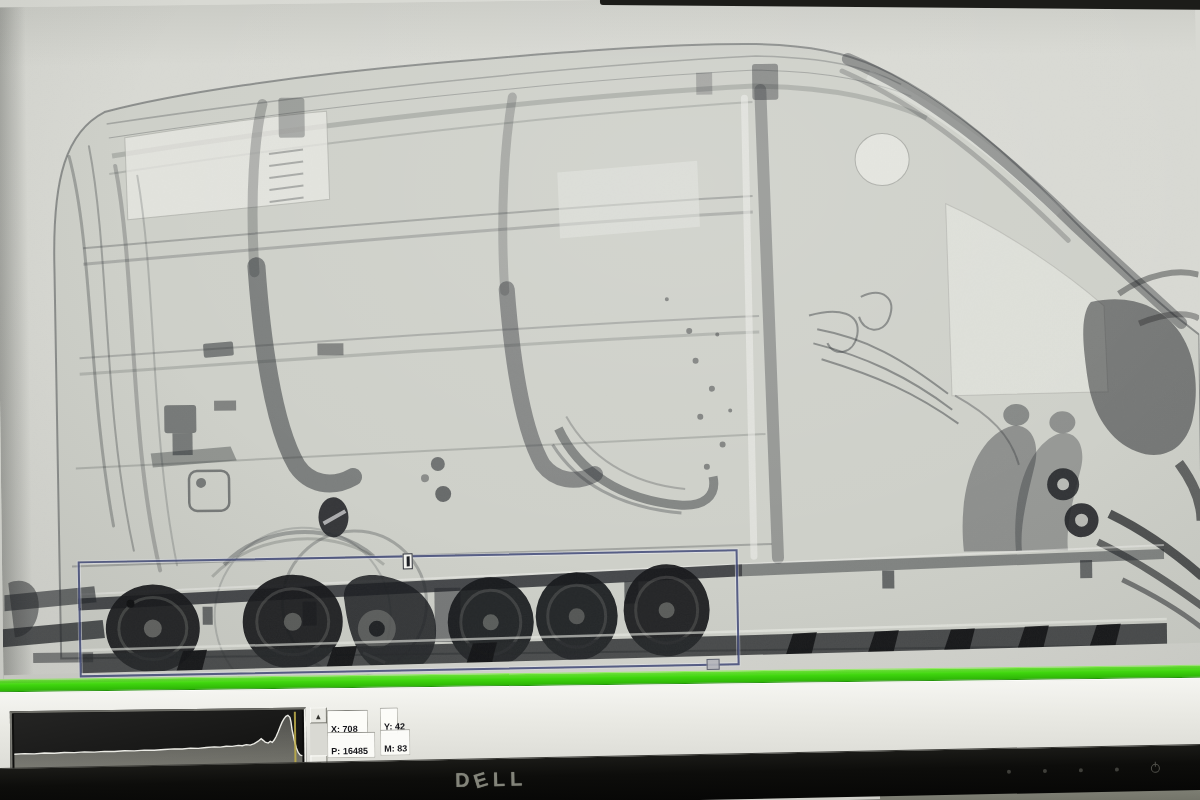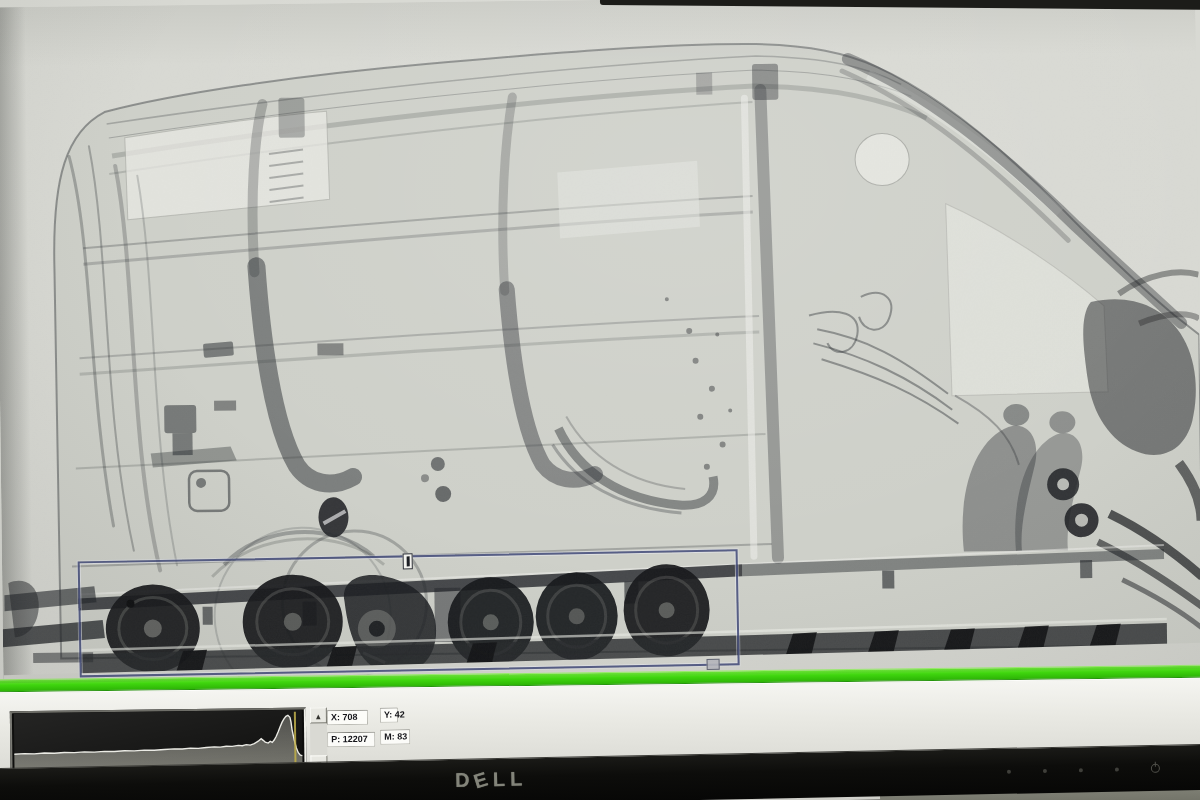--- a/index.html
+++ b/index.html
@@ -37,21 +37,21 @@
     border-bottom:2px solid #fbfbf7;border-right:2px solid #f0f0ea;
     background:#0e0e0d;}
   .hist-frame svg{display:block;}
   .vscroll{position:absolute;left:321px;top:18px;width:17px;height:64px;background:#d9d9d3;
     display:flex;flex-direction:column;justify-content:space-between;}
   .sbtn{width:17px;height:16px;padding:0;margin:0;background:#e8e8e2;color:#33332f;
     border:1px solid;border-color:#fbfbf7 #77776f #77776f #fbfbf7;font-size:6px;line-height:13px;
     font-family:"DejaVu Sans",sans-serif;cursor:pointer;}
   .field{position:absolute;height:15px;background:rgba(253,253,250,0.92);
     border:1px solid #b9b9b2;border-top-color:#82827c;border-radius:1px;
-    font-size:9px;font-weight:bold;color:#15151a;line-height:13px;padding:0 3px;white-space:nowrap;
+    font-size:9px;font-weight:bold;color:#15151a;line-height:13px;padding:12px 3px;white-space:nowrap;
     font-family:"Liberation Sans",sans-serif;}
   .f-x{left:338px;top:21px;width:41px;}
   .f-y{left:391px;top:19px;width:18px;}
   .f-p{left:338px;top:43px;width:48px;}
   .f-m{left:391px;top:41px;width:30px;}
   
   .top-edge{position:absolute;left:600px;top:-9px;width:630px;height:14px;background:#1c1c19;
     transform:rotate(0.45deg);transform-origin:left center;border-radius:0 0 3px 3px;}
   .desk{position:absolute;left:880px;top:779px;width:330px;height:30px;
     background:linear-gradient(180deg,#8a8b80,#6e6f64);transform:rotate(-1.2deg);}
@@ -318,21 +318,21 @@
           </svg>
         </div>
 
         <div class="vscroll">
           <button class="sbtn">▲</button>
           <button class="sbtn">▼</button>
         </div>
 
         <div class="field f-x"><span>X:</span> <span>708</span></div>
         <div class="field f-y"><span>Y:</span> <span>42</span></div>
-        <div class="field f-p"><span>P:</span> <span>12207</span></div>
+        <div class="field f-p"><span>P:</span> <span>16485</span></div>
         <div class="field f-m"><span>M:</span> <span>83</span></div>
       </div>
 
     </div>
     <div class="glare"></div>
   </div>
 
   <div class="top-edge"></div>
   <div class="desk"></div>
 

